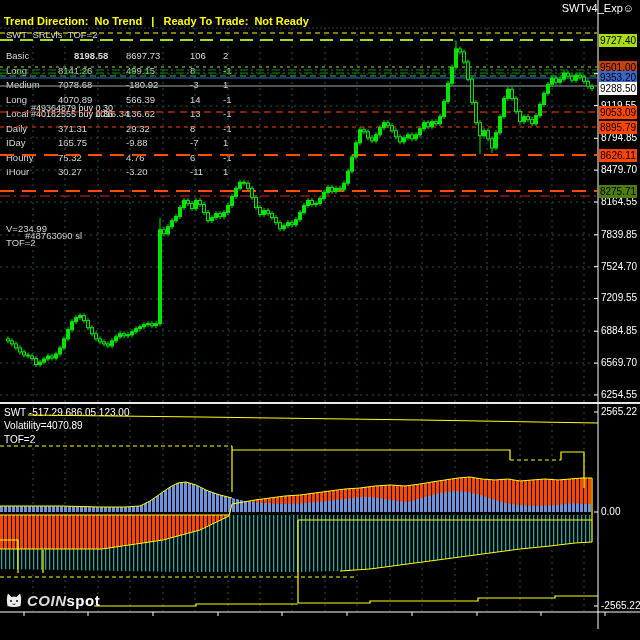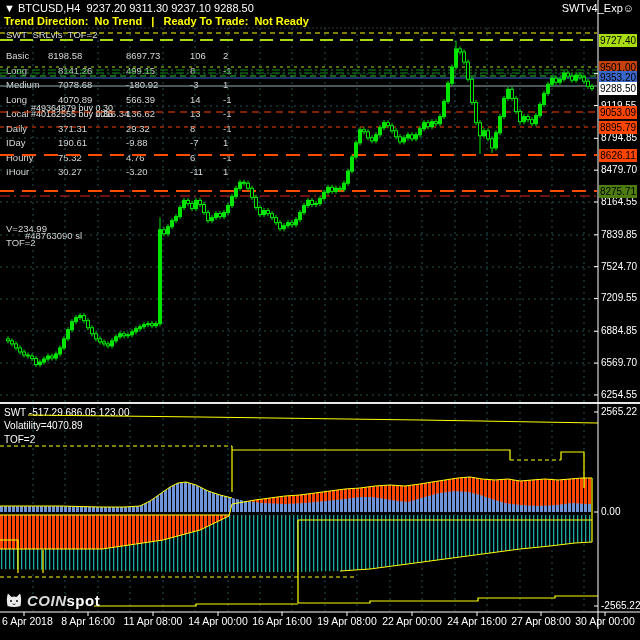--- a/index.html
+++ b/index.html
@@ -431,31 +431,30 @@
       <line x1="153" y1="612" x2="153" y2="616" stroke="#fff" stroke-width="1"></line>
       <line x1="218" y1="612" x2="218" y2="616" stroke="#fff" stroke-width="1"></line>
       <line x1="282" y1="612" x2="282" y2="616" stroke="#fff" stroke-width="1"></line>
       <line x1="347" y1="612" x2="347" y2="616" stroke="#fff" stroke-width="1"></line>
       <line x1="412" y1="612" x2="412" y2="616" stroke="#fff" stroke-width="1"></line>
       <line x1="477" y1="612" x2="477" y2="616" stroke="#fff" stroke-width="1"></line>
       <line x1="541" y1="612" x2="541" y2="616" stroke="#fff" stroke-width="1"></line>
       <line x1="605" y1="612" x2="605" y2="616" stroke="#fff" stroke-width="1"></line>
     </svg>
 
-  <div class="abs" id="symbol-line"><span>▼</span><span> </span><span>BTCUSD,H4  9237.20 9311.30 9237.10 9288.50</span></div>
 
   <div class="abs" id="expert-label"><span>SWTv4_Exp</span><span>☺</span></div>
 
   <div class="abs" id="trend-line">Trend Direction:  No Trend   |   Ready To Trade:  Not Ready</div>
 
   <div class="abs" id="table-title">SWT_SRLvls_TOF=2</div>
 
   <div class="abs txt-layer" id="ind-table">
       <div class="tcell" style="left: 0px; top: 3px;">Basic</div>
-      <div class="tcell" style="left: 42px; top: 3px;">8198.58</div>
+      <div class="tcell" style="left: 68px; top: 3px; font-weight: bold;">8198.58</div>
       <div class="tcell" style="left: 120px; top: 3px;">8697.73</div>
       <div class="tcell" style="left: 184px; top: 3px;">106</div>
       <div class="tcell" style="left: 217px; top: 3px;">2</div>
       <div class="tcell" style="left: 0px; top: 17.5px;">Long</div>
       <div class="tcell" style="left: 52px; top: 17.5px;">8141.26</div>
       <div class="tcell" style="left: 120px; top: 17.5px;">499.15</div>
       <div class="tcell" style="left: 184px; top: 17.5px;">8</div>
       <div class="tcell" style="left: 217px; top: 17.5px;">-1</div>
       <div class="tcell" style="left: 0px; top: 32px;">Medium</div>
       <div class="tcell" style="left: 52px; top: 32px;">7078.68</div>
@@ -471,21 +470,21 @@
       <div class="tcell" style="left: 44px; top: 61px; margin-left: 45px;">1016.34</div>
       <div class="tcell" style="left: 120px; top: 61px;">136.62</div>
       <div class="tcell" style="left: 184px; top: 61px;">13</div>
       <div class="tcell" style="left: 217px; top: 61px;">-1</div>
       <div class="tcell" style="left: 0px; top: 75.5px;">Daily</div>
       <div class="tcell" style="left: 52px; top: 75.5px;">371.31</div>
       <div class="tcell" style="left: 120px; top: 75.5px;">29.32</div>
       <div class="tcell" style="left: 184px; top: 75.5px;">8</div>
       <div class="tcell" style="left: 217px; top: 75.5px;">-1</div>
       <div class="tcell" style="left: 0px; top: 90px;">IDay</div>
-      <div class="tcell" style="left: 52px; top: 90px;">190.61</div>
+      <div class="tcell" style="left: 52px; top: 90px;">165.75</div>
       <div class="tcell" style="left: 120px; top: 90px;">-9.88</div>
       <div class="tcell" style="left: 184px; top: 90px;">-7</div>
       <div class="tcell" style="left: 217px; top: 90px;">1</div>
       <div class="tcell" style="left: 0px; top: 104.5px;">Hourly</div>
       <div class="tcell" style="left: 52px; top: 104.5px;">75.32</div>
       <div class="tcell" style="left: 120px; top: 104.5px;">4.76</div>
       <div class="tcell" style="left: 184px; top: 104.5px;">6</div>
       <div class="tcell" style="left: 217px; top: 104.5px;">-1</div>
       <div class="tcell" style="left: 0px; top: 119px;">IHour</div>
       <div class="tcell" style="left: 52px; top: 119px;">30.27</div>
@@ -521,32 +520,20 @@
       <div class="badge" style="top: 33.5px; background: rgb(170, 221, 17); color: rgb(0, 0, 0);">9727.40</div>
       <div class="badge" style="top: 60.5px; background: #c2410c; color: rgb(0, 0, 0);">9501.00</div>
       <div class="badge" style="top: 70.5px; background: rgb(58, 102, 200); color: rgb(0, 0, 0);">9353.20</div>
       <div class="badge" style="top: 81.5px; background: rgb(255, 255, 255); color: rgb(0, 0, 0);">9288.50</div>
       <div class="badge" style="top: 105.5px; background: rgb(255, 69, 0); color: rgb(0, 0, 0);">9053.09</div>
       <div class="badge" style="top: 120.5px; background: rgb(255, 69, 0); color: rgb(0, 0, 0);">8895.79</div>
       <div class="badge" style="top: 148.5px; background: rgb(255, 69, 0); color: rgb(0, 0, 0);">8626.11</div>
       <div class="badge" style="top: 184.5px; background: #4d7c0f; color: rgb(0, 0, 0);">8275.71</div>
     </div>
 
-  <div class="abs" id="time-axis">
-      <div class="dlabel" style="left: 2px;">6 Apr 2018</div>
-      <div class="dlabel" style="left: 88px; transform: translateX(-50%);">8 Apr 16:00</div>
-      <div class="dlabel" style="left: 153px; transform: translateX(-50%);">11 Apr 08:00</div>
-      <div class="dlabel" style="left: 218px; transform: translateX(-50%);">14 Apr 00:00</div>
-      <div class="dlabel" style="left: 282px; transform: translateX(-50%);">16 Apr 16:00</div>
-      <div class="dlabel" style="left: 347px; transform: translateX(-50%);">19 Apr 08:00</div>
-      <div class="dlabel" style="left: 412px; transform: translateX(-50%);">22 Apr 00:00</div>
-      <div class="dlabel" style="left: 477px; transform: translateX(-50%);">24 Apr 16:00</div>
-      <div class="dlabel" style="left: 541px; transform: translateX(-50%);">27 Apr 08:00</div>
-      <div class="dlabel" style="left: 605px; transform: translateX(-50%);">30 Apr 00:00</div>
-    </div>
 
   <div class="abs" id="logo">
     <svg width="18" height="16" viewBox="0 0 18 16">
       <path d="M2.5 14 Q1 6 3 1.5 L6.5 5 Q9 4 11.5 5 L15 1.5 Q17 6 15.5 14 Q9 16 2.5 14 Z" fill="#ECECEC"></path>
       <circle cx="6" cy="9" r="1" fill="#111"></circle>
       <circle cx="12" cy="9" r="1" fill="#111"></circle>
       <path d="M7.5 12 Q9 13 10.5 12" stroke="#111" stroke-width="0.8" fill="none"></path>
     </svg>
     <span class="coin">COIN</span>
       <span class="spot">spot</span>

